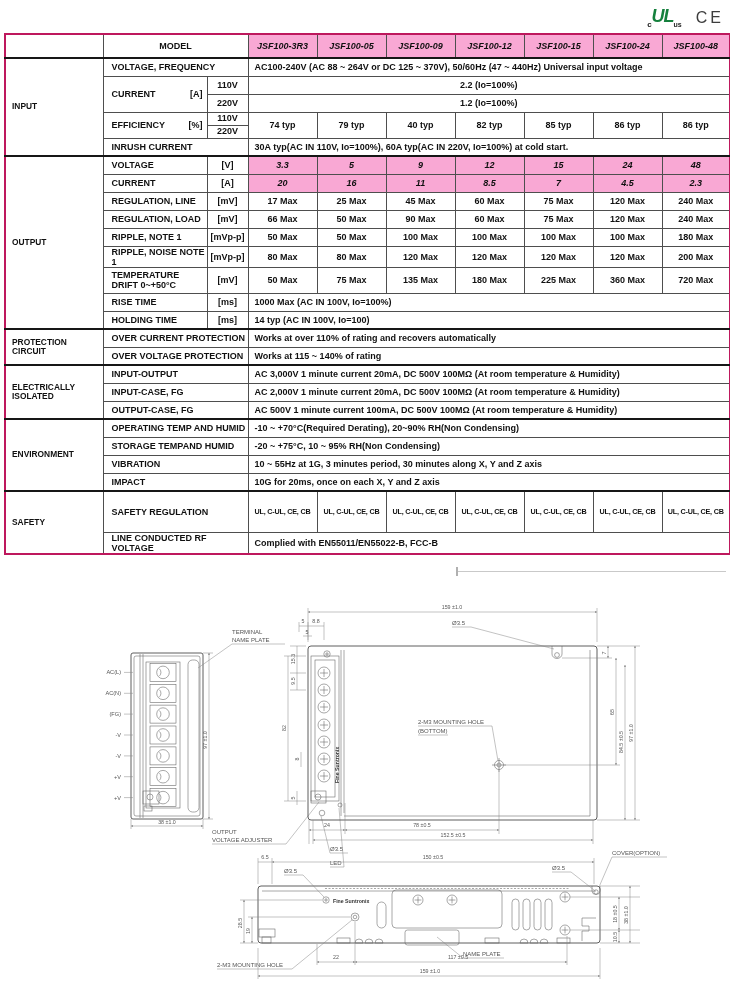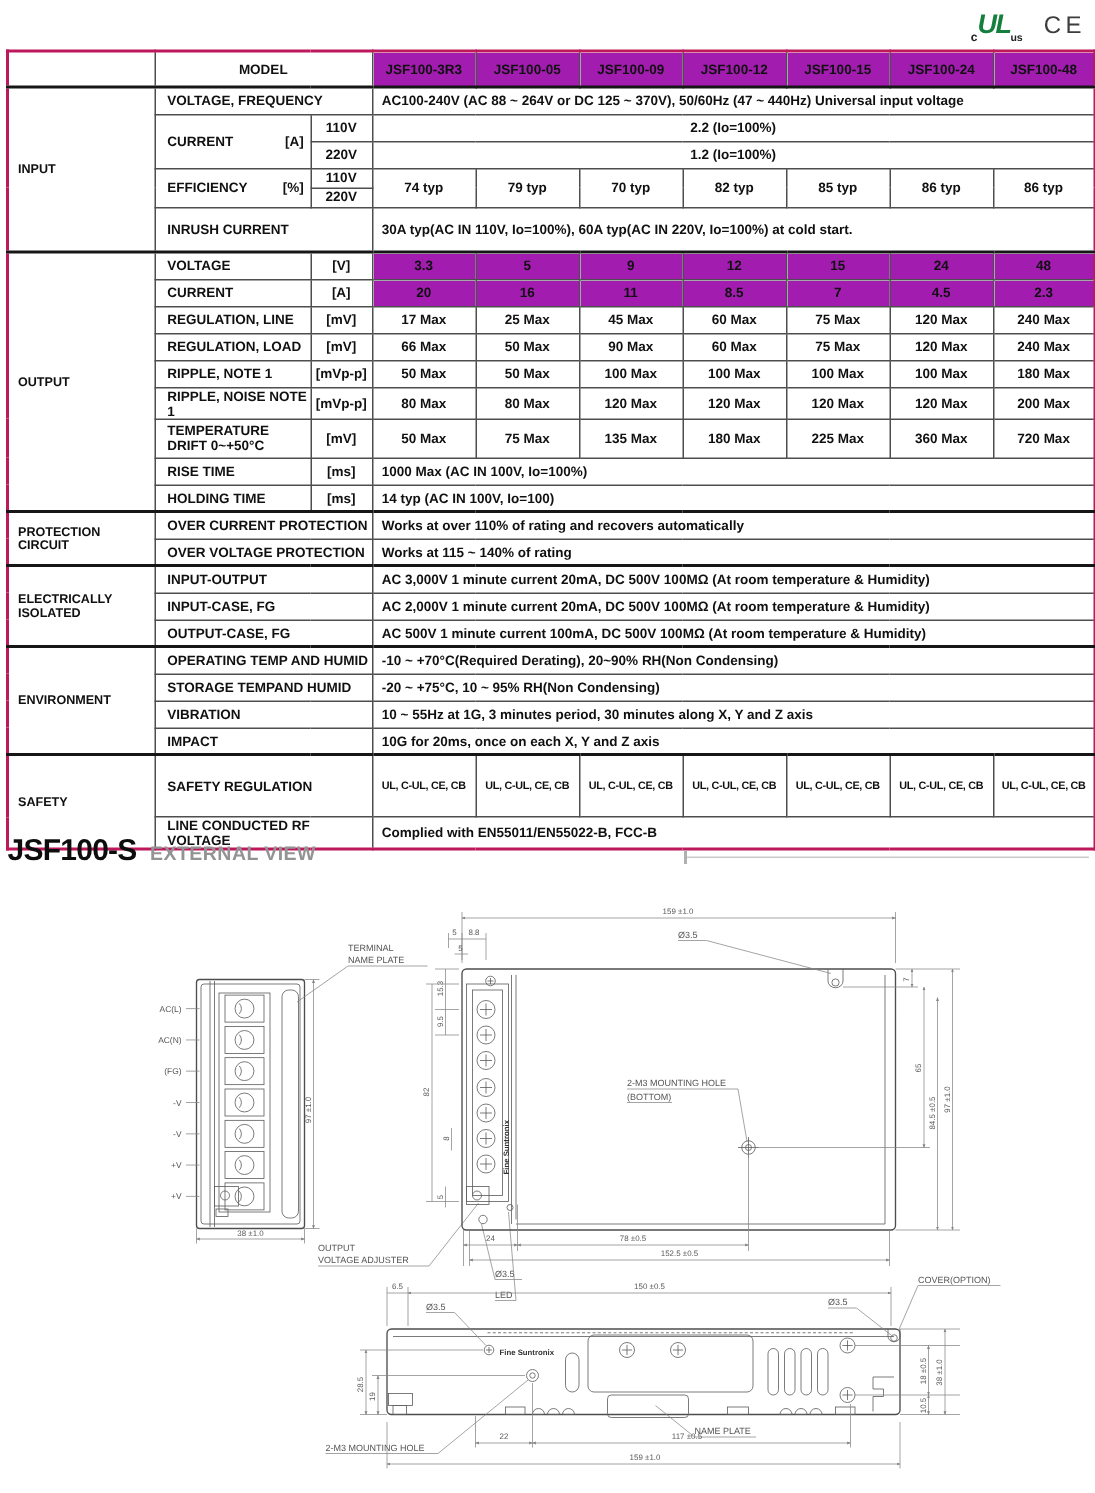--- a/index.html
+++ b/index.html
@@ -22,21 +22,21 @@
 
   
   table{position:absolute;left:4px;top:33px;width:723px;border-collapse:collapse;table-layout:fixed;border:2px solid #be185d;}
   td{border:1px solid #4e4e4e;font-size:9px;font-weight:700;color:#101010;padding:0 2px;line-height:1.12;vertical-align:middle;overflow:hidden;}
   tr.s td{border-top:2px solid #161616;}
   td.sec{padding-left:6px;font-size:8.4px;}
   td.pl{padding-left:8px;text-align:left;}
   td.un{text-align:center;padding:0;}
   td.vc{text-align:center;}
   td.vl{text-align:left;padding-left:6px;}
-  td.sh{background:#a21caf;}
+  td.sh{background:#f9a8d4;font-style:italic;}
   td.sm{font-size:7.2px;letter-spacing:-.2px;padding:16px 1px;text-align:center;}
   td.mh{text-align:center;}
   td.pu .u{float:right;padding-right:2px;}
 
   .note{position:absolute;left:5px;top:529px;font-size:8.4px;font-weight:700;color:#2a2a2a;}
 
   .footnotes{position:absolute;left:84px;top:944px;font-size:11px;font-weight:500;color:#4a4a4a;line-height:16px;}
 
   
   svg{position:absolute;left:100px;top:596px;}
@@ -96,30 +96,30 @@
         </tr>
         <tr style="height: 18px;">
           <td class="un">220V</td>
           <td colspan="7" class="vc">1.2 (Io=100%)</td>
         </tr>
         <tr style="height: 13px;">
           <td rowspan="2" class="pl pu"><span>EFFICIENCY</span><span class="u">[%]</span></td>
           <td class="un">110V</td>
           <td rowspan="2" class="vc">74 typ</td>
           <td rowspan="2" class="vc">79 typ</td>
-          <td rowspan="2" class="vc">70 typ</td>
+          <td rowspan="2" class="vc">40 typ</td>
           <td rowspan="2" class="vc">82 typ</td>
           <td rowspan="2" class="vc">85 typ</td>
           <td rowspan="2" class="vc">86 typ</td>
           <td rowspan="2" class="vc">86 typ</td>
         </tr>
         <tr style="height: 13px;">
           <td class="un">220V</td>
         </tr>
-        <tr style="height: 30px;">
+        <tr style="height: 18px;">
           <td colspan="2" class="pl">INRUSH CURRENT</td>
           <td colspan="7" class="vl">30A typ(AC IN 110V, Io=100%), 60A typ(AC IN 220V, Io=100%) at cold start.</td>
         </tr>
         <tr class="s" style="height: 18px;">
           <td rowspan="9" class="sec">OUTPUT</td>
           <td class="pl">VOLTAGE</td>
           <td class="un">[V]</td>
           <td class="vc sh">3.3</td>
           <td class="vc sh">5</td>
           <td class="vc sh">9</td>
@@ -255,23 +255,20 @@
           <td class="sm">UL, C-UL, CE, CB</td>
         </tr>
         <tr style="height: 18px;">
           <td colspan="2" class="pl">LINE CONDUCTED RF VOLTAGE</td>
           <td colspan="7" class="vl">Complied with EN55011/EN55022-B, FCC-B</td>
         </tr>
       </tbody>
   </table>
 
 
-  <div class="hdr2">
-    <span class="tmodel">JSF100-S</span><span class="tsec">EXTERNAL VIEW</span>
-  </div>
   <div class="ext-rule"></div>
 
   <svg width="630" height="399" viewBox="0 0 630 399">
     <defs>
       <marker id="ar" viewBox="0 0 10 10" refX="9" refY="5" markerWidth="5" markerHeight="5" orient="auto-start-reverse">
           <path d="M0,1 L10,5 L0,9 z" fill="#868686"></path>
         </marker>
       <g id="term">
           <rect class="i" x="-13" y="-9" width="26" height="18"></rect>
           <circle class="i" r="6.3"></circle>

